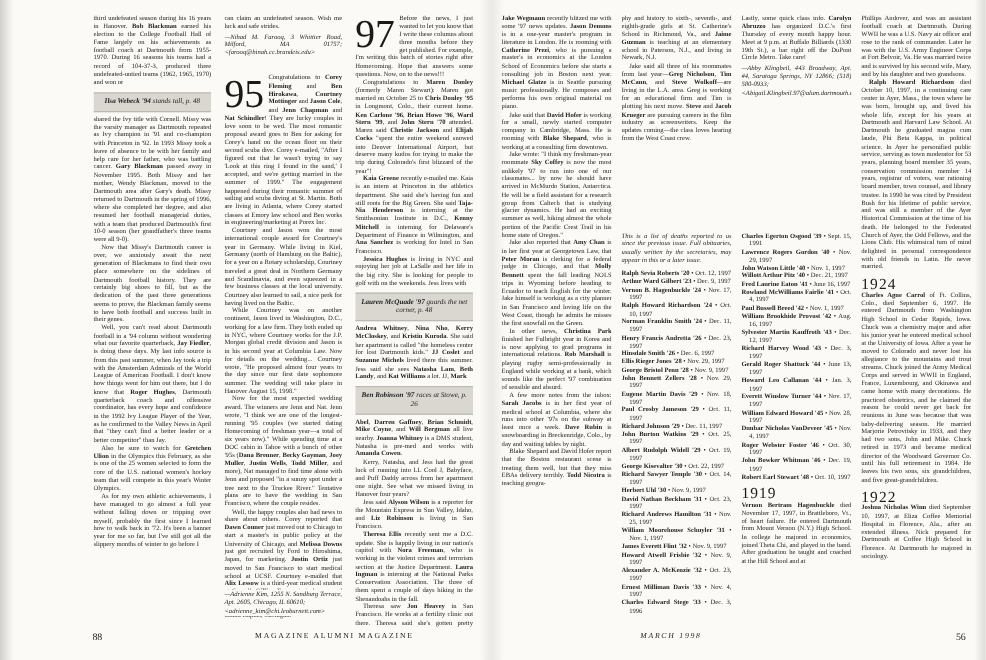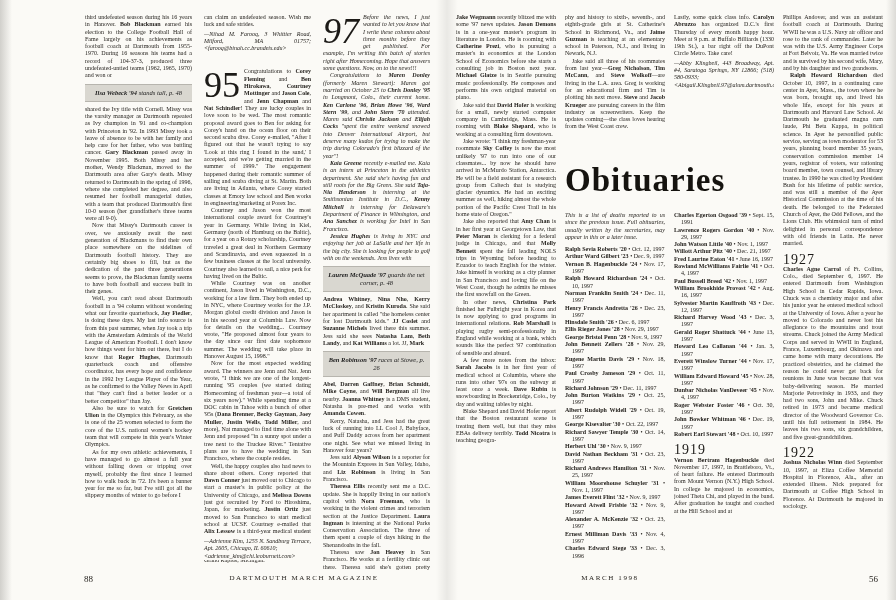--- a/index.html
+++ b/index.html
@@ -87,21 +87,21 @@
           <p>Courtney and Jason won the most international couple award for Courtney's year in Germany. While living in Kiel, Germany (north of Hamburg on the Baltic), for a year on a Rotary scholarship, Courtney traveled a great deal in Northern Germany and Scandinavia, and even squeezed in a few business classes at the local university. Courtney also learned to sail, a nice perk for having lived on the Baltic.</p>
           <p>While Courtney was on another continent, Jason lived in Washington, D.C., working for a law firm. They both ended up in NYC, where Courtney works for the J.P. Morgan global credit division and Jason is in his second year at Columbia Law. Now for details on the wedding... Courtney wrote, "He proposed almost four years to the day since our first date sophomore summer. The wedding will take place in Hanover August 15, 1998."</p>
           <p>Now for the most expected wedding award. The winners are Jenn and Nat. Jenn wrote, "I think we are one of the longest-running '95 couples (we started dating Homecoming of freshman year—a total of six years now)." While spending time at a DOC cabin in Tahoe with a bunch of other '95s (<b>Dana Brenner</b>, <b>Becky Gayman</b>, <b>Joey Muller</b>, <b>Justin Wells</b>, <b>Todd Miller</b>, and more), Nat managed to find time alone with Jenn and proposed "in a sunny spot under a tree next to the Truckee River." Tentative plans are to have the wedding in San Francisco, where the couple resides.</p>
           <p>Well, the happy couples also had news to share about others. Corey reported that <b>Dawn Conner</b> just moved out to Chicago to start a master's in public policy at the University of Chicago, and <b>Melissa Downs</b> just got recruited by Ford to Hiroshima, Japan, for marketing. <b>Justin Ortiz</b> just moved to San Francisco to start medical school at UCSF. Courtney e-mailed that <b>Alix Lessow</b> is a third-year medical student at Cornell, <b>Gillian Fraser</b> is in her second year at Tufts Veterinary School, and <b>Tiffany Brooks</b> is now a third-grade teacher near Grand Rapids, Michigan.</p>
         </div>
     </div>
   </div>
   <div class="sig-abs" style="left:204px;top:536px;width:107px;">—Adrienne Kim, 1255 N. Sandburg Terrace, Apt. 2605, Chicago, IL 60610; &lt;adrienne_kim@chi.leoburnett.com&gt;</div>
 
   <div class="col" style="left:323px;width:107px;">
-    <div class="classnote" style="margin-top:0;font-style:italic;">
+    <div class="classnote" style="margin-top:0;">
       <span class="classnum">97</span>
       <div class="paras">
           <p>Before the news, I just wanted to let you know that I write these columns about three months before they get published. For example, I'm writing this batch of stories right after Homecoming. Hope that answers some questions. Now, on to the news!!!</p>
           <p>Congratulations to <b>Maren Donley</b> (formerly Maren Stewart): Maren got married on October 25 to <b>Chris Donley '95</b> in Longmont, Colo., their current home. <b>Ken Carlone '96</b>, <b>Brian Howe '96</b>, <b>Ward Stern '99</b>, and <b>John Stern '70</b> attended. Maren said <b>Christie Jackson</b> and <b>Elijah Cocks</b> "spent the entire weekend snowed into Denver International Airport, but deserve many kudos for trying to make the trip during Colorado's first blizzard of the year"!</p>
           <p><b>Kaia Greene</b> recently e-mailed me. Kaia is an intern at Princeton in the athletics department. She said she's having fun and still roots for the Big Green. She said <b>Taja-Nia Henderson</b> is interning at the Smithsonian Institute in D.C., <b>Kenny Mitchell</b> is interning for Delaware's Department of Finance in Wilmington, and <b>Ana Sanchez</b> is working for Intel in San Francisco.</p>
           <p><b>Jessica Hughes</b> is living in NYC and enjoying her job at LaSalle and her life in the big city. She is looking for people to golf with on the weekends. Jess lives with</p>
         </div>
     </div>
     <div class="callout"><b>Lauren McQuade '97</b> guards the net corner, p. 48</div>
     <div class="paras cont">
@@ -136,21 +136,20 @@
       </div>
   </div>
 
   <div class="col short" style="left:674px;width:100px;">
     <div class="paras cont">
         <p>Lastly, some quick class info. <b>Carolyn Abruzzo</b> has organized D.C.'s first Thursday of every month happy hour. Meet at 9 p.m. at Buffalo Billiards (1330 19th St.), a bar right off the DuPont Circle Metro. Take care!</p>
       </div>
     <div class="sig">—Abby Klingbeil, 443 Broadway, Apt. #4, Saratoga Springs, NY 12866; (518) 580-0933; &lt;Abigail.Klingbeil.97@alum.dartmouth.org&gt;.</div>
   </div>
 
-  <h2 class="obit-heading">Obituaries</h2>
 
   <div class="col obitzone" style="left:565px;width:100px;">
     <p class="obit-intro">This is a list of deaths reported to us since the previous issue. Full obituaries, usually written by the secretaries, may appear in this or a later issue.</p>
     <div class="obit-list">
         <p class="obit-name"><b>Ralph Sevia Roberts '20</b> • Oct. 12, 1997</p>
         <p class="obit-name"><b>Arthur Ward Gilbert '23</b> • Dec. 9, 1997</p>
         <p class="obit-name"><b>Vernon B. Hagenbuckle '24</b> • Nov. 17, 1997</p>
         <p class="obit-name"><b>Ralph Howard Richardson '24</b> • Oct. 10, 1997</p>
         <p class="obit-name"><b>Norman Franklin Smith '24</b> • Dec. 11, 1997</p>
         <p class="obit-name"><b>Henry Francis Andretta '26</b> • Dec. 23, 1997</p>
@@ -202,28 +201,28 @@
     <div class="paras">
         <p><b>Vernon Bertram Hagenbuckle</b> died November 17, 1997, in Brattleboro, Vt., of heart failure. He entered Dartmouth from Mount Vernon (N.Y.) High School. In college he majored in economics, joined Theta Chi, and played in the band. After graduation he taught and coached at the Hill School and at</p>
       </div>
   </div>
 
   <div class="col" style="left:783px;width:100px;">
     <div class="paras cont">
         <p>Phillips Andover, and was an assistant football coach at Dartmouth. During WWII he was a U.S. Navy air officer and rose to the rank of commander. Later he was with the U.S. Army Engineer Corps at Fort Belvoir, Va. He was married twice and is survived by his second wife, Mary, and by his daughter and two grandsons.</p>
         <p><b>Ralph Howard Richardson</b> died October 10, 1997, in a continuing care center in Ayer, Mass., the town where he was born, brought up, and lived his whole life, except for his years at Dartmouth and Harvard Law School. At Dartmouth he graduated magna cum laude, Phi Beta Kappa, in political science. In Ayer he personified public service, serving as town moderator for 53 years, planning board member 35 years, conservation commission member 14 years, registrar of voters, war rationing board member, town counsel, and library trustee. In 1990 he was cited by President Bush for his lifetime of public service, and was still a member of the Ayer Historical Commission at the time of his death. He belonged to the Federated Church of Ayer, the Odd Fellows, and the Lions Club. His whimsical turn of mind delighted in personal correspondence with old friends in Latin. He never married.</p>
       </div>
-    <h3 class="year">1927</h3>
+    <h3 class="year">1924</h3>
     <div class="paras">
         <p><b>Charles Agne Carrol</b> of Ft. Collins, Colo., died September 6, 1997. He entered Dartmouth from Washington High School in Cedar Rapids, Iowa. Chuck was a chemistry major and after his junior year he entered medical school at the University of Iowa. After a year he moved to Colorado and never lost his allegiance to the mountains and trout streams. Chuck joined the Army Medical Corps and served in WWII in England, France, Luxembourg, and Okinawa and came home with many decorations. He practiced obstetrics, and he claimed the reason he could never get back for reunions in June was because that was baby-delivering season. He married Marjorie Petrovitsky in 1933, and they had two sons, John and Mike. Chuck retired in 1973 and became medical director of the Woodward Governor Co. until his full retirement in 1984. He leaves his two sons, six grandchildren, and five great-grandchildren.</p>
       </div>
     <h3 class="year">1922</h3>
     <div class="paras">
         <p><b>Joshua Nicholas Winn</b> died September 10, 1997, at Eliza Coffee Memorial Hospital in Florence, Ala., after an extended illness. Nick prepared for Dartmouth at Coffee High School in Florence. At Dartmouth he majored in sociology.</p>
       </div>
   </div>
 
   <div class="footer-item pageno" style="left:84px;">88</div>
-  <div class="footer-item mag-title" style="left:204px;width:200px;">DARTMOUTH MARCH MAGAZINE</div>
-  <div class="footer-item mag-title" style="left:540px;width:140px;">MARCH 1998</div>
+  <div class="footer-item mag-title" style="left:204px;width:200px;">MAGAZINE ALUMNI MAGAZINE</div>
+  <div class="footer-item mag-title" style="left:540px;width:140px;font-style:italic;">MARCH 1998</div>
   <div class="footer-item pageno" style="left:869px;">56</div>
 
 </div>
 
 </body></html>

